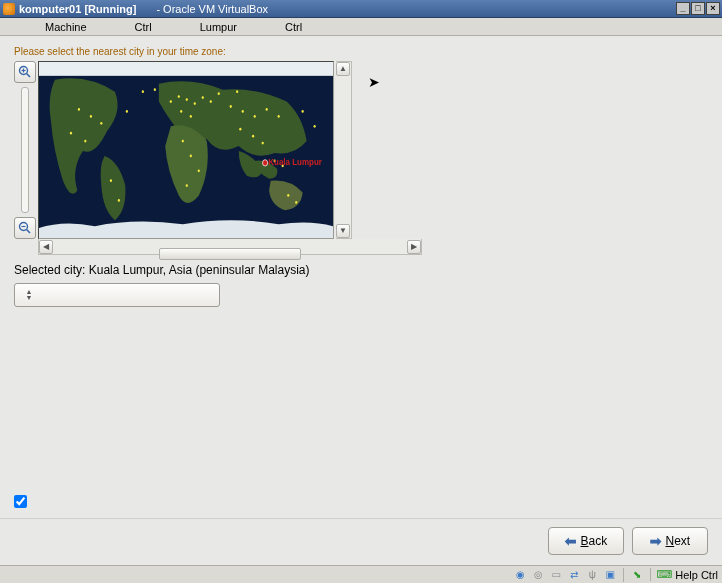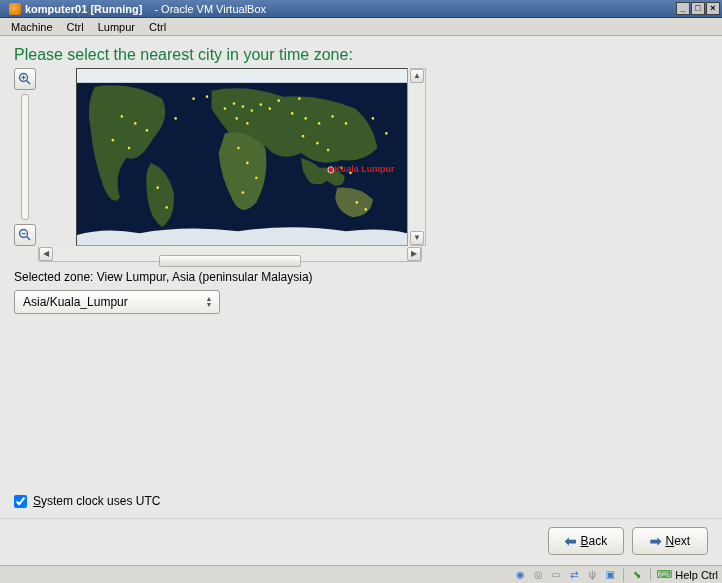--- a/index.html
+++ b/index.html
@@ -15,30 +15,30 @@
   }
   
   .vb-titlebar {
     height: 18px;
     background: linear-gradient(#5a7eb0, #3b5e92);
     display: flex;
     align-items: center;
     color: #fff;
     font-size: 11px;
     font-weight: bold;
-    padding-left: 9px;
+    padding-left: 3px;
     border-bottom: 1px solid #2a4060;
   }
   .vb-titlebar .vb-icon {
     width: 12px; height: 12px;
     background: radial-gradient(circle at 40% 40%, #ffb040, #d07000);
     border-radius: 2px;
     margin-right: 4px;
   }
-  .vb-titlebar .title-rest { font-weight: normal; margin-left: 12px; }
+  .vb-titlebar .title-rest { font-weight: normal; margin-left: 20px; }
   .vb-titlebar .spacer { flex: 1; }
   .vb-titlebar .win-btn {
     width: 14px; height: 13px;
     background: #c8c8c8;
     border: 1px solid #404040;
     margin-left: 1px;
     color: #000;
     font-size: 9px;
     line-height: 11px;
     text-align: center;
@@ -49,36 +49,36 @@
   .vb-menubar {
     height: 18px;
     background: #dcdad5;
     border-bottom: 1px solid #b0aea8;
     display: flex;
     align-items: center;
     font-size: 11px;
     color: #000;
     padding-left: 4px;
   }
-  .vb-menubar .menu-item { padding: 2px 7px; cursor: pointer; }
+  .vb-menubar .menu-item { padding: 2px 7px; cursor: pointer; margin-left: 34px; }
   
   .guest {
     flex: 1;
     background: #e8e8e6;
     position: relative;
     display: flex;
     flex-direction: column;
   }
   .guest-body {
     flex: 1;
     padding: 10px 14px 0 14px;
     display: flex;
     flex-direction: column;
   }
-  .prompt { font-size: 16px; color: #15803d; margin-bottom: 4px; }
+  .prompt { font-size: 10px; color: #a16207; margin-bottom: 4px; }
   .map-row {
     display: flex;
     align-items: stretch;
     gap: 2px;
   }
   .zoom-col {
     width: 22px;
     display: flex;
     flex-direction: column;
     align-items: center;
@@ -94,26 +94,25 @@
   .zoom-track {
     flex: 1;
     width: 8px;
     margin: 4px auto;
     background: #f5f5f2;
     border: 1px solid #b5b3ac;
     border-radius: 3px;
   }
   .map-wrap {
     position: relative;
-    width: 332px;
+    width: 296px;
     height: 178px;
     border: 1px inset #9a9a92;
     overflow: hidden;
     background: #0369a1;
-    margin-left: 38px;
   }
   
   .map-canvas { width: 100%; height: 100%; display: block; }
   .map-scroll-v {
     width: 16px; height: 178px;
     background: #eaeae6;
     border: 1px solid #bdbcb5;
     border-left: none;
     display: flex; flex-direction: column;
   }
@@ -327,35 +326,33 @@
     </div>
     <div class="map-scroll-h">
       <div class="arrow">◀</div>
       <div class="track">
           <div class="thumb"></div>
         </div>
       <div class="arrow">▶</div>
     </div>
 
     <div class="selected-label">
-      <span>Selected zone:</span>
-      <span>View Lumpur, Asia (peninsular Malaysia)</span>
+      <span>Selected city:</span>
+      <span>Kuala Lumpur, Asia (peninsular Malaysia)</span>
     </div>
 
     <div class="combo">
-      <span class="combo-text">Asia/Kuala_Lumpur</span>
       <span class="combo-arrows">
           <span>▲</span>
           <span>▼</span>
         </span>
     </div>
 
     <div class="checkbox-row">
       <input type="checkbox" checked="" style="">
-      <label><span class="ul">S</span><span>ystem clock uses UTC</span></label>
     </div>
   </div>
 
   <div class="button-row">
     <button class="nav-btn">
       <span class="arrow-ico">⬅</span>
       <span><span class="ul">B</span><span>ack</span></span>
     </button>
     <button class="nav-btn">
       <span class="arrow-ico">➡</span>

